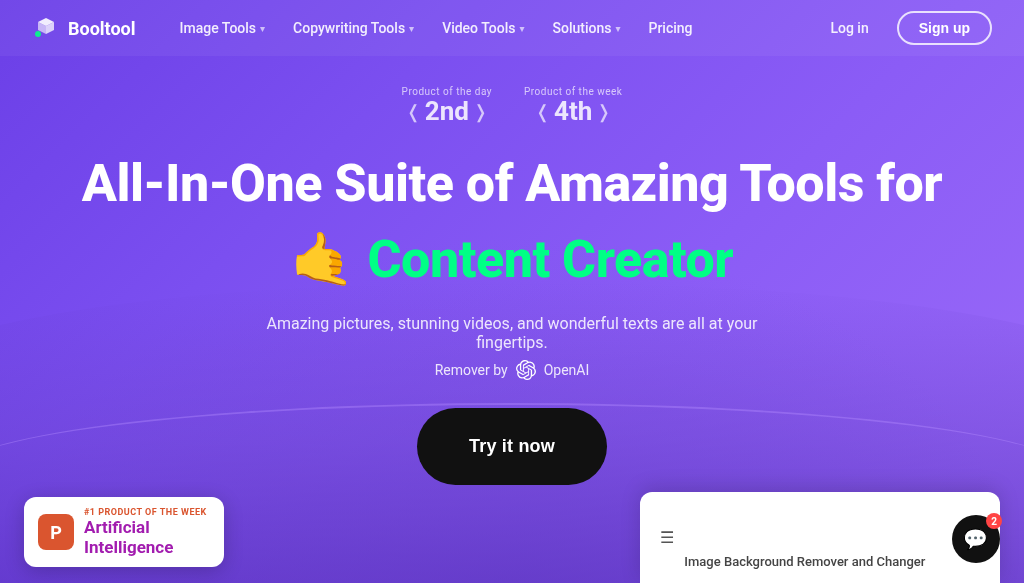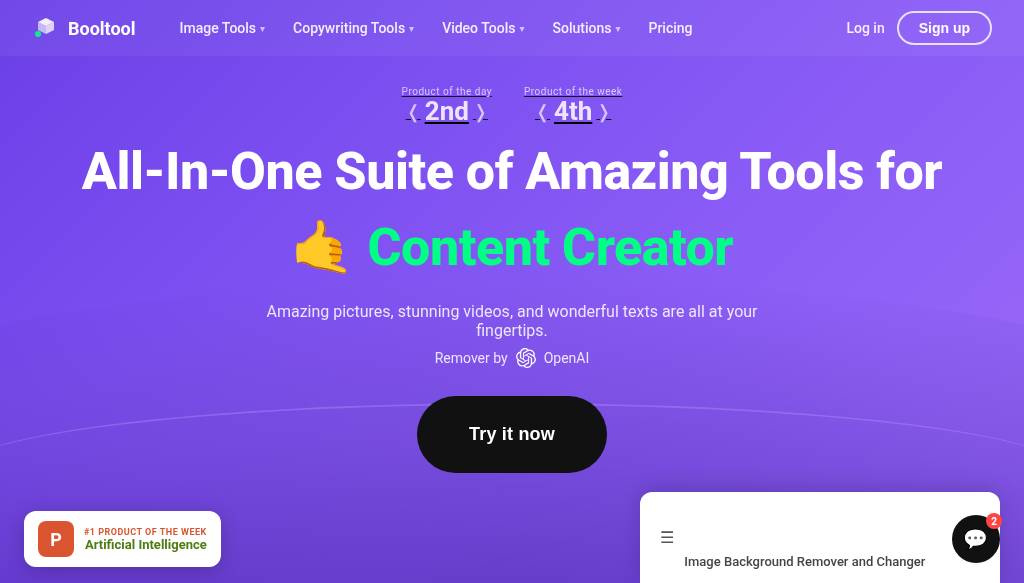--- a/index.html
+++ b/index.html
@@ -98,21 +98,21 @@
     }
 
     .chevron {
       font-size: 10px;
       opacity: 0.7;
     }
 
     .nav-right {
       display: flex;
       align-items: center;
-      gap: 0;
+      gap: 16px;
     }
 
     .btn-login {
       color: rgba(255,255,255,0.9);
       font-size: 14px;
       font-weight: 500;
       cursor: pointer;
       padding: 6px 12px;
     }
 
@@ -136,22 +136,21 @@
       align-items: center;
       text-align: center;
       padding-top: 30px;
     }
 
     
     .awards-row {
       display: flex;
       align-items: flex-end;
       gap: 32px;
-      margin-bottom: 16px;
-      text-decoration: underline;
+      margin-bottom: 28px;
     }
 
     .award-badge {
       display: flex;
       flex-direction: column;
       align-items: center;
       color: rgba(255,255,255,0.85);
     }
 
     .award-label {
@@ -292,24 +291,23 @@
 
     .ph-rank {
       font-size: 9px;
       font-weight: 700;
       color: #DA552F;
       text-transform: uppercase;
       letter-spacing: 0.5px;
     }
 
     .ph-category {
-      font-size: 13px;
-      font-weight: 700;
-      color: #4d7c0f;
-      text-align: right;
+      font-size: 17px;
+      font-weight: 700;
+      color: #a21caf;
     }
 
     
     .tool-preview-card {
       background: white;
       border-radius: 12px 12px 0 0;
       padding: 14px 20px;
       display: flex;
       align-items: center;
       gap: 10px;

